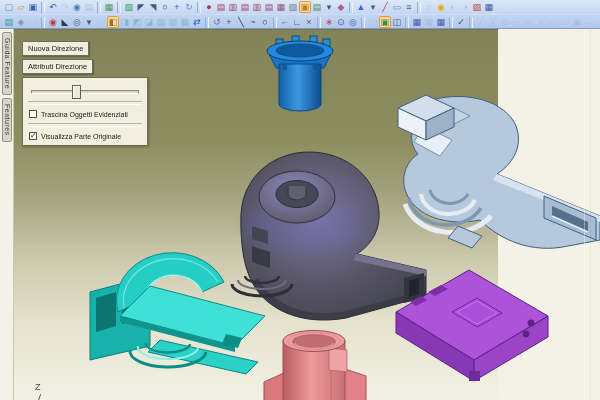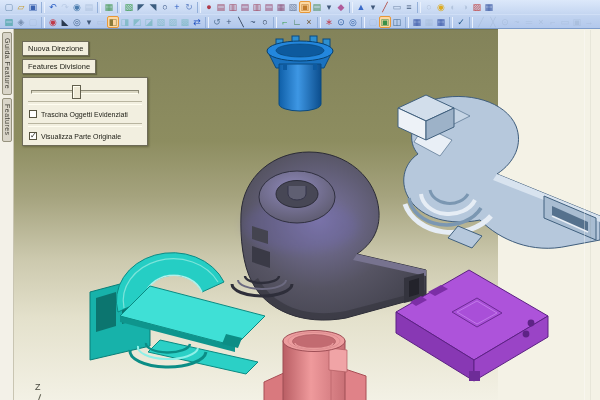--- a/index.html
+++ b/index.html
@@ -292,21 +292,21 @@
       <circle cx="526" cy="304" r="3.4" fill="#5e2386"></circle>
       <rect x="469" y="341" width="11" height="10" fill="#6e2c98"></rect>
     </g>
   </svg>
 
   <div class="edge-line" style="left:584px;background:rgba(255,255,255,.35);"></div>
   <div class="edge-line" style="left:590px;background:rgba(90,90,60,.08);"></div>
 
   <div class="float-ui">
     <button class="cmd-btn">Nuova Direzione</button>
-    <button class="cmd-btn">Features Divisione</button>
+    <button class="cmd-btn">Attributi Direzione</button>
     <div class="attr-panel">
       <div class="slider">
         <div class="slider-track"></div>
         <div class="slider-thumb" style="left: 38%;"></div>
       </div>
       <div class="groove"></div>
       <div class="cb-row">
         <span class="cb"></span>
         <span class="cb-label">Trascina Oggetti Evidenziati</span>
       </div>

